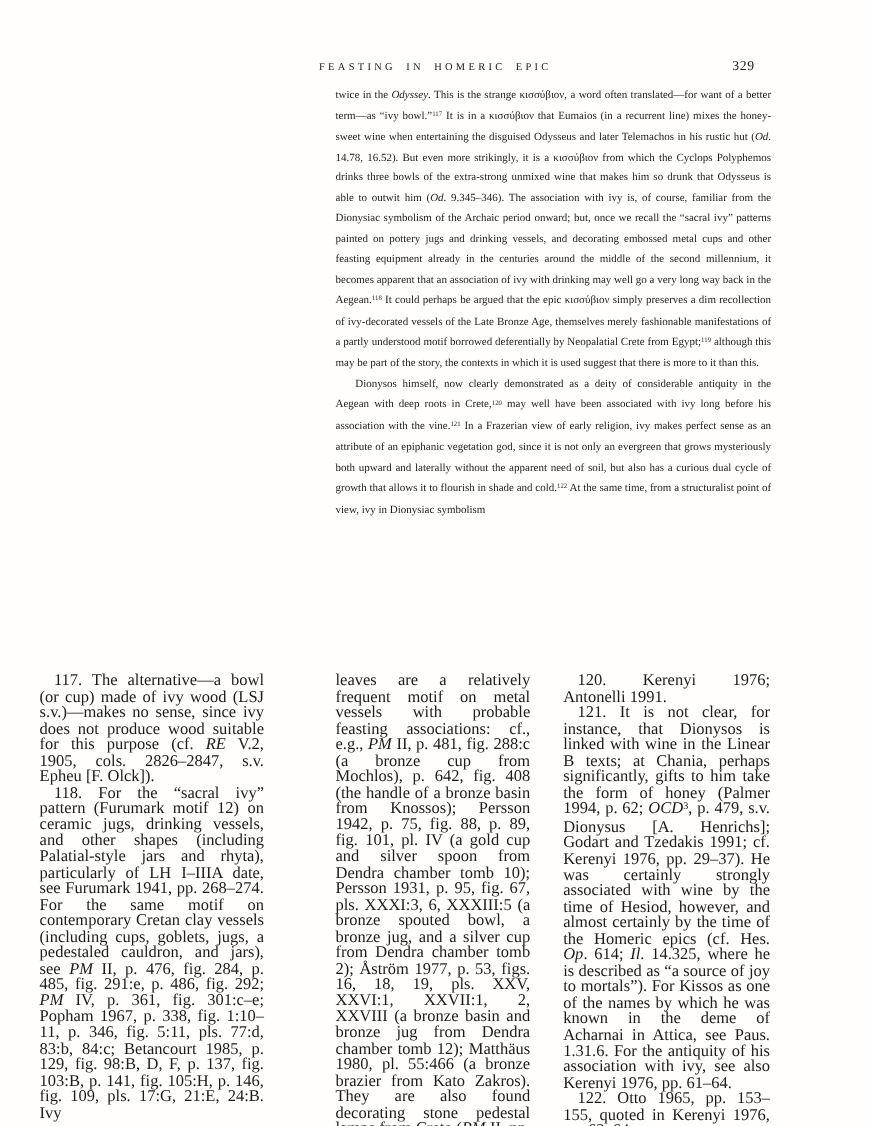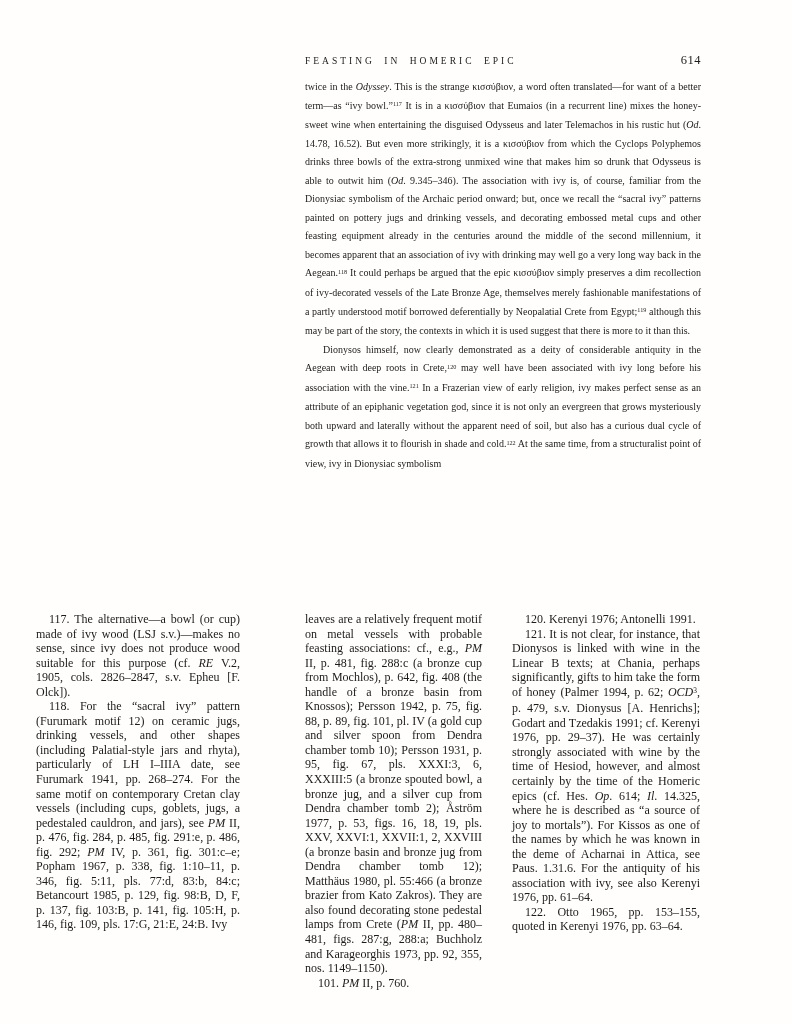--- a/index.html
+++ b/index.html
@@ -9,21 +9,21 @@
     width: 792px;
     height: 1024px;
     background: #fffefd;
     font-family: "Liberation Serif", "DejaVu Serif", serif;
     color: #1c1b19;
     overflow: hidden;
   }
   .running-head {
     position: absolute;
     top: 53px;
-    left: 305px;
+    left: 290px;
     width: 396px;
     display: flex;
     justify-content: space-between;
     align-items: baseline;
   }
   .head-title {
     font-size: 9.5px;
     letter-spacing: 3px;
     word-spacing: 4px;
   }
@@ -39,21 +39,21 @@
     font-size: 10px;
     line-height: 18.55px;
     text-align: justify;
     hyphens: auto;
     -webkit-hyphens: auto;
   }
   .main-text .para.indent { text-indent: 18px; font-family: Liberation Serif, serif; }
   .fn-col {
     position: absolute;
     top: 612px;
-    font-size: 12px;
+    font-size: 15px;
     line-height: 14.55px;
     text-align: justify;
     hyphens: auto;
     -webkit-hyphens: auto;
   }
   .fn-col-1 { left: 36px;  width: 204px; }
   .fn-col-2 { left: 305px; width: 177px; }
   .fn-col-3 { left: 512px; width: 188px; }
   .fn-col .para.indent { text-indent: 13px; }
   .run-i { font-style: italic; }
@@ -64,21 +64,21 @@
     letter-spacing: 0;
   }
 </style>
 </head>
 <body>
 
 <div class="page">
 
   <div class="running-head">
     <span class="head-title">FEASTING IN HOMERIC EPIC</span>
-    <span class="head-page">614</span>
+    <span class="head-page">329</span>
   </div>
 
   <div class="main-text">
       <p class="para"><span>twice in the </span><span class="run-i">Odyssey</span><span>. This is the strange κισσύβιον, a word often translated—for want of a better term—as “ivy bowl.”</span><span class="run-sup">117</span><span> It is in a κισσύβιον that Eumaios (in a recurrent line) mixes the honey-sweet wine when entertaining the disguised Odysseus and later Telemachos in his rustic hut (</span><span class="run-i">Od</span><span>. 14.78, 16.52). But even more strikingly, it is a κισσύβιον from which the Cyclops Polyphemos drinks three bowls of the extra-strong unmixed wine that makes him so drunk that Odysseus is able to outwit him (</span><span class="run-i">Od</span><span>. 9.345–346). The association with ivy is, of course, familiar from the Dionysiac symbolism of the Archaic period onward; but, once we recall the “sacral ivy” patterns painted on pottery jugs and drinking vessels, and decorating embossed metal cups and other feasting equipment already in the centuries around the middle of the second millennium, it becomes apparent that an association of ivy with drinking may well go a very long way back in the Aegean.</span><span class="run-sup">118</span><span> It could perhaps be argued that the epic κισσύβιον simply preserves a dim recollection of ivy-decorated vessels of the Late Bronze Age, themselves merely fashionable manifestations of a partly understood motif borrowed deferentially by Neopalatial Crete from Egypt;</span><span class="run-sup">119</span><span> although this may be part of the story, the contexts in which it is used suggest that there is more to it than this.</span></p>
       <p class="para indent"><span>Dionysos himself, now clearly demonstrated as a deity of considerable antiquity in the Aegean with deep roots in Crete,</span><span class="run-sup">120</span><span> may well have been associated with ivy long before his association with the vine.</span><span class="run-sup">121</span><span> In a Frazerian view of early religion, ivy makes perfect sense as an attribute of an epiphanic vegetation god, since it is not only an evergreen that grows mysteriously both upward and laterally without the apparent need of soil, but also has a curious dual cycle of growth that allows it to flourish in shade and cold.</span><span class="run-sup">122</span><span> At the same time, from a structuralist point of view, ivy in Dionysiac symbolism</span></p>
     </div>
 
   <div class="fn-col fn-col-1">
       <p class="para indent"><span>117. The alternative—a bowl (or cup) made of ivy wood (LSJ s.v.)—makes no sense, since ivy does not produce wood suitable for this purpose (cf. </span><span class="run-i">RE</span><span> V.2, 1905, cols. 2826–2847, s.v. Epheu [F. Olck]).</span></p>
       <p class="para indent"><span>118. For the “sacral ivy” pattern (Furumark motif 12) on ceramic jugs, drinking vessels, and other shapes (including Palatial-style jars and rhyta), particularly of LH I–IIIA date, see Furumark 1941, pp. 268–274. For the same motif on contemporary Cretan clay vessels (including cups, goblets, jugs, a pedestaled cauldron, and jars), see </span><span class="run-i">PM</span><span> II, p. 476, fig. 284, p. 485, fig. 291:e, p. 486, fig. 292; </span><span class="run-i">PM</span><span> IV, p. 361, fig. 301:c–e; Popham 1967, p. 338, fig. 1:10–11, p. 346, fig. 5:11, pls. 77:d, 83:b, 84:c; Betancourt 1985, p. 129, fig. 98:B, D, F, p. 137, fig. 103:B, p. 141, fig. 105:H, p. 146, fig. 109, pls. 17:G, 21:E, 24:B. Ivy</span></p>

